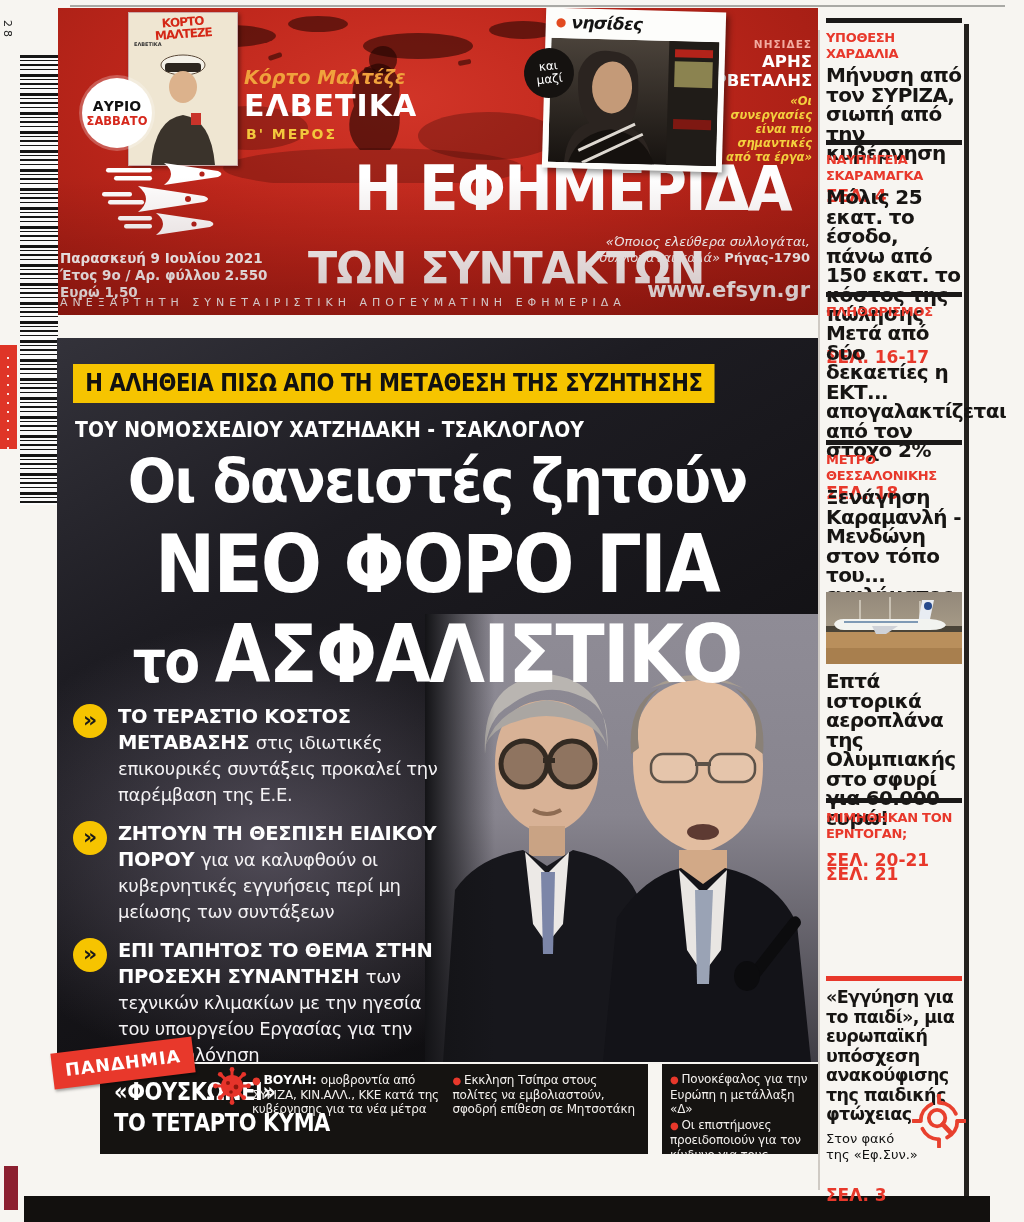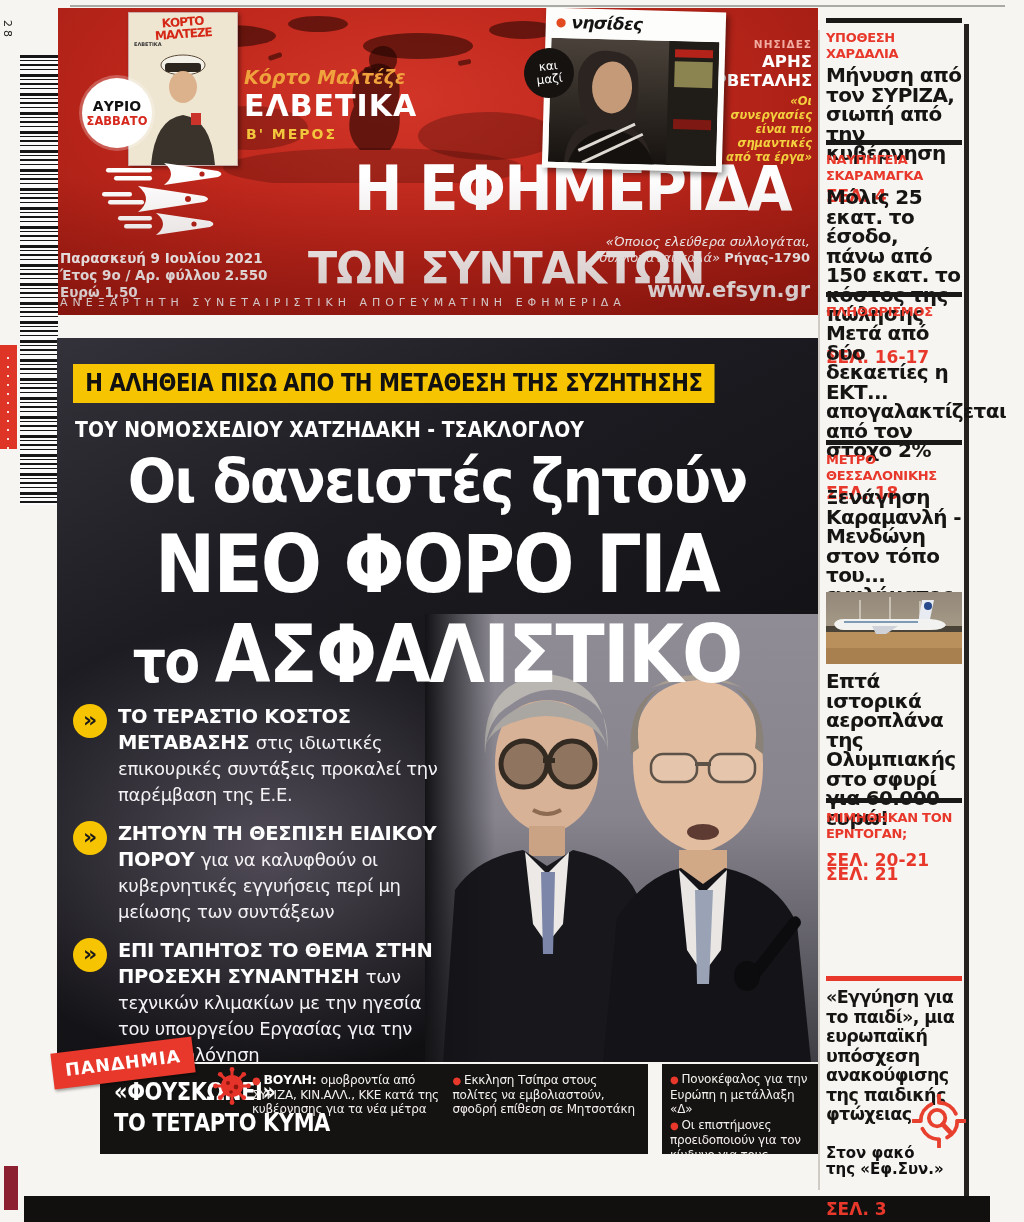--- a/index.html
+++ b/index.html
@@ -106,21 +106,21 @@
 
   
   .sidebar{left:826px;top:0;width:136px;height:1222px;}
   .sb-item{position:absolute;left:0;width:136px;}
   .sb-bar{height:5px;background:#1b1918;margin-bottom:7px;}
   .sb-bar.red{background:#e8382b;}
   .sb-kicker{color:#e8382b;font-weight:bold;font-size:13px;line-height:16px;letter-spacing:-.3px;margin-bottom:4px;}
   .sb-head{color:#171513;font-weight:bold;font-size:20px;line-height:19.5px;letter-spacing:-.6px;}
   .sb-head.sm{font-size:17.5px;}
   .sb-ref{color:#e8382b;font-weight:bold;font-size:17px;margin-top:22px;}
-  .sb-note{font-weight:bold;font-size:15px;line-height:16px;color:#111;margin-top:20px;}
+  .sb-note{font-weight:normal;font-size:13px;line-height:16px;color:#111;margin-top:6px;}
   .plane{width:136px;height:72px;display:block;margin-bottom:8px;}
   .focus-icon{position:absolute;right:-4px;top:118px;width:54px;height:54px;}
 </style>
 </head>
 <body>
 
 <div class="page">
 
   <div class="abs scan-top"></div>
   <div class="abs scan-right"></div>

